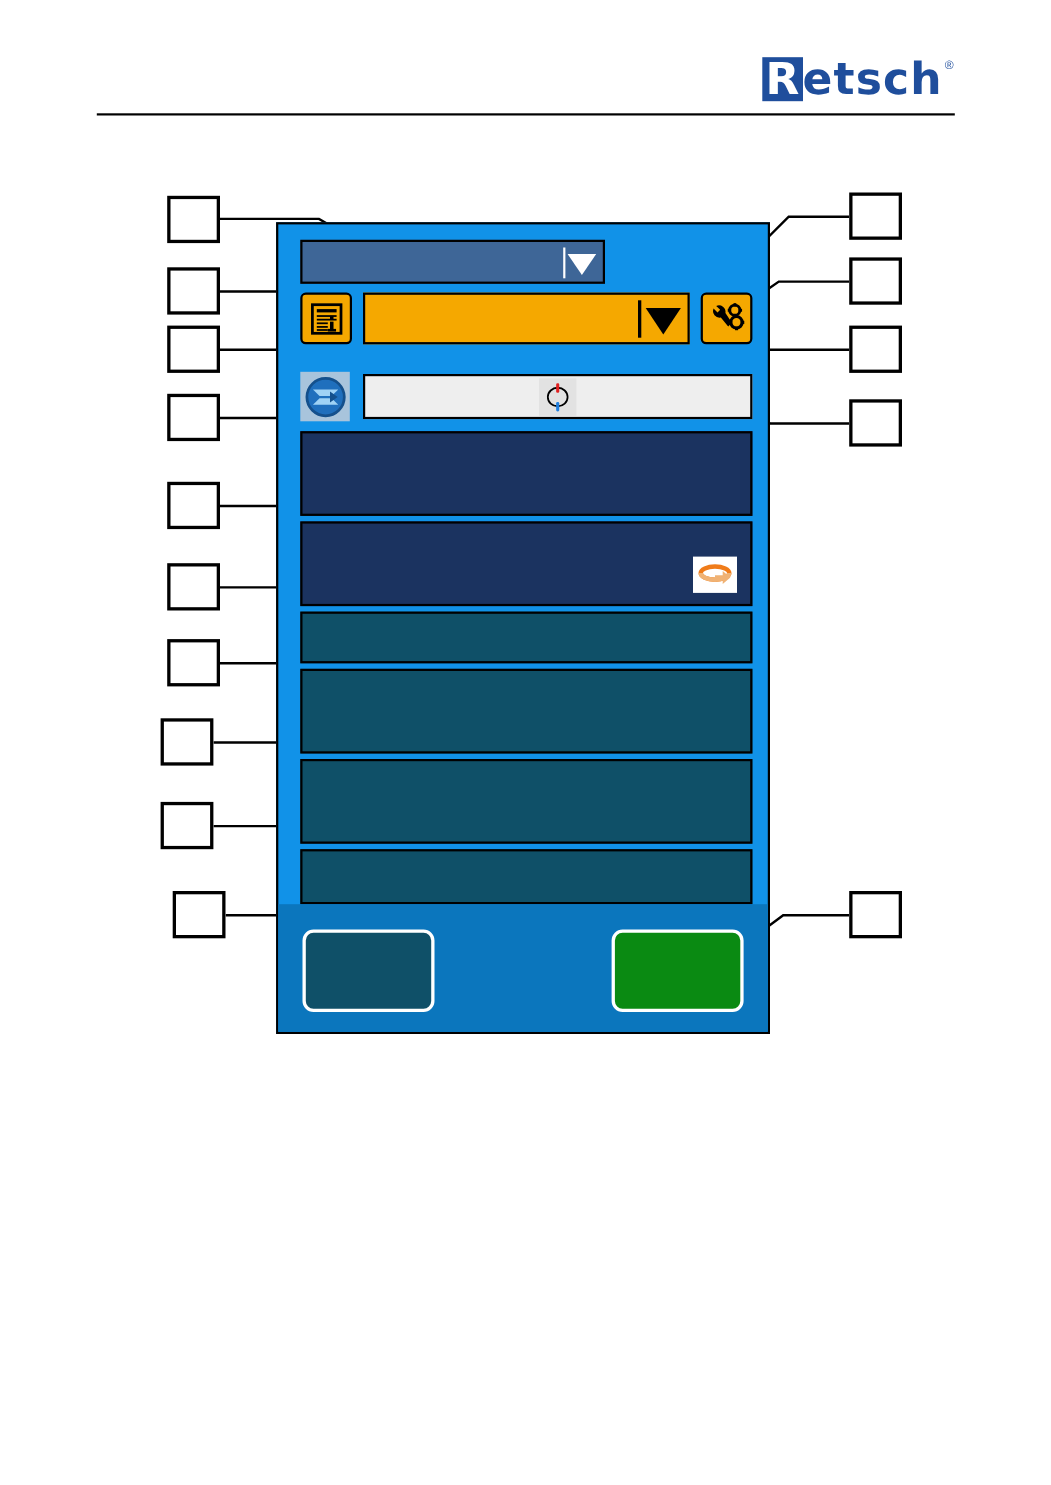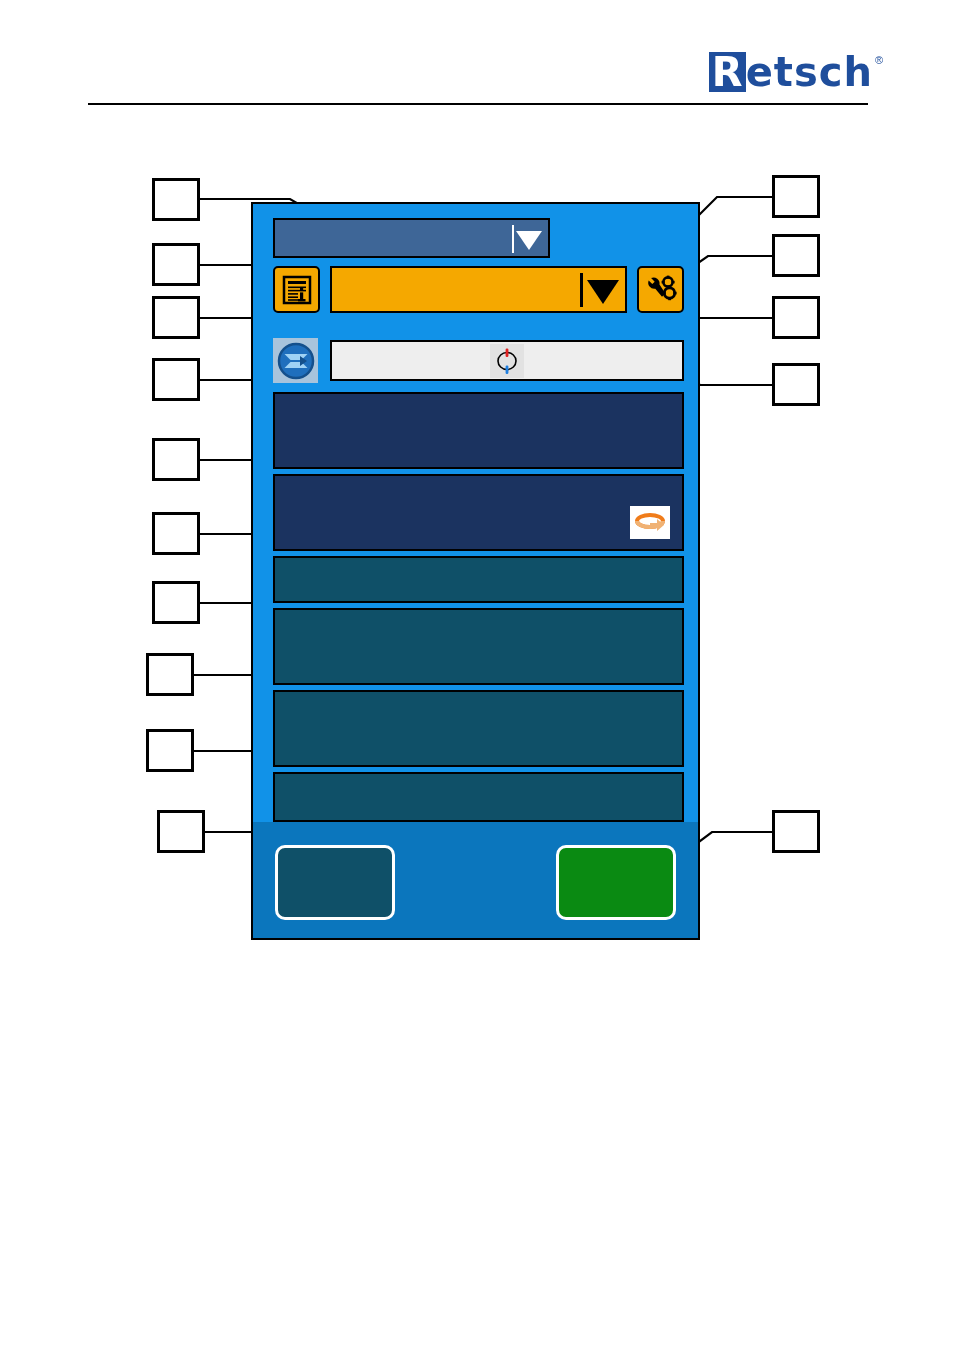--- a/index.html
+++ b/index.html
@@ -16,21 +16,21 @@
   }
 
   
   .page-header {
     position: absolute;
     left: 0; top: 0;
     width: 955px; height: 130px;
   }
   .brand-logo {
     position: absolute;
-    right: 72px; top: 52px;
+    right: 88px; top: 52px;
     display: flex;
     align-items: flex-start;
   }
   .brand-logo .mark {
     font-size: 40px;
     font-weight: bold;
     letter-spacing: 1px;
     color: #1f4e9c;
     font-family: "DejaVu Sans", sans-serif;
     line-height: 1;

